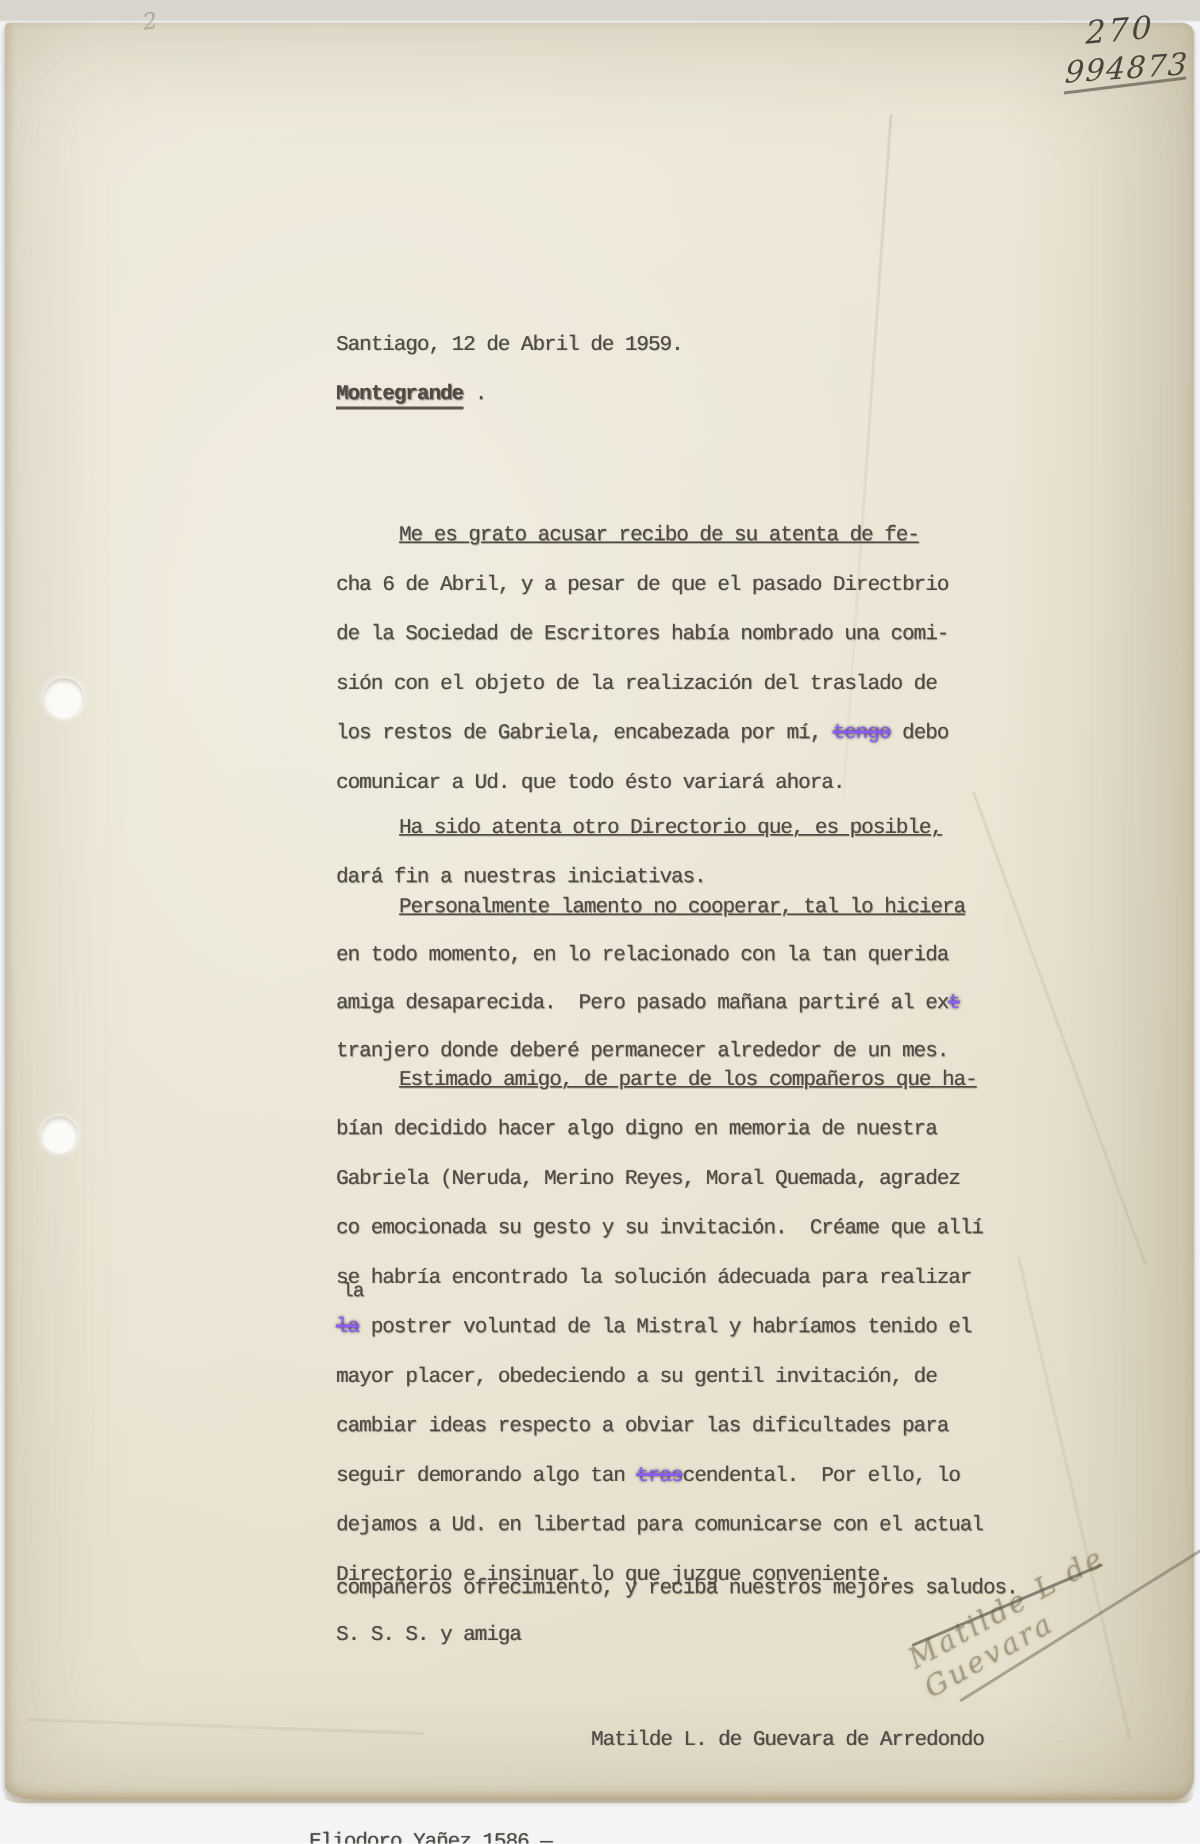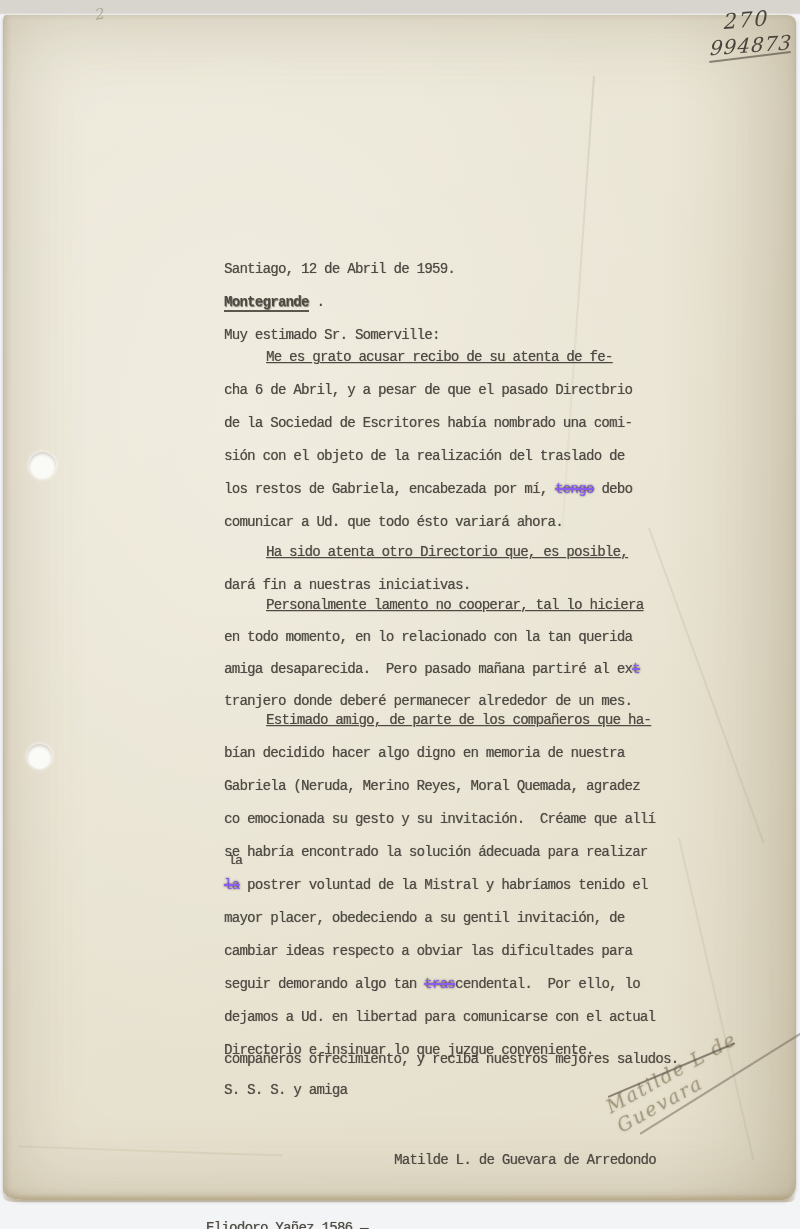--- a/index.html
+++ b/index.html
@@ -92,21 +92,21 @@
 <div class="crease crease-4"></div>
 
 <div class="hole hole-1"></div>
 <div class="hole hole-2"></div>
 
 <div class="pencil pencil-num-1">270</div>
 <div class="pencil pencil-num-2">994873</div>
 <div class="pencil-cross"></div>
 <div class="pencil pencil-faint-2">2</div>
 
-<div class="tblock" style="left:224px;top:214px;margin-top:39px;--lh:33px;"><div class="line"><span>Santiago, 12 de Abril de 1959.</span></div><div class="line"><span class="seg-u">Montegrande</span><span> .</span></div><div class="line"><span>Muy estimado Sr. Somerville:</span></div></div>
+<div class="tblock" style="left:224px;top:214px;--lh:33px;"><div class="line"><span>Santiago, 12 de Abril de 1959.</span></div><div class="line"><span class="seg-u">Montegrande</span><span> .</span></div></div>
 <div class="tblock" style="left:224px;top:341px;--lh:33px;"><div class="line ind"><span>Me es grato acusar recibo de su atenta de fe-</span></div><div class="line"><span>cha 6 de Abril, y a pesar de que el pasado Directbrio</span></div><div class="line"><span>de la Sociedad de Escritores había nombrado una comi-</span></div><div class="line"><span>sión con el objeto de la realización del traslado de</span></div><div class="line"><span>los restos de Gabriela, encabezada por mí, </span><span class="seg-x">tengo</span><span> debo</span></div><div class="line"><span>comunicar a Ud. que todo ésto variará ahora.</span></div></div>
 <div class="tblock" style="left:224px;top:536px;--lh:33px;"><div class="line ind"><span>Ha sido atenta otro Directorio que, es posible,</span></div><div class="line"><span>dará fin a nuestras iniciativas.</span></div></div>
 <div class="tblock" style="left:224px;top:589px;--lh:32px;"><div class="line ind"><span>Personalmente lamento no cooperar, tal lo hiciera</span></div><div class="line"><span>en todo momento, en lo relacionado con la tan querida</span></div><div class="line"><span>amiga desaparecida.  Pero pasado mañana partiré al ex</span><span class="seg-x">t</span></div><div class="line"><span>tranjero donde deberé permanecer alrededor de un mes.</span></div></div>
 <div class="tblock" style="left:224px;top:704px;--lh:33px;"><div class="line ind"><span>Estimado amigo, de parte de los compañeros que ha-</span></div><div class="line"><span>bían decidido hacer algo digno en memoria de nuestra</span></div><div class="line"><span>Gabriela (Neruda, Merino Reyes, Moral Quemada, agradez</span></div><div class="line"><span>co emocionada su gesto y su invitación.  Créame que allí</span></div><div class="line"><span>se habría encontrado la solución ádecuada para realizar</span></div><div class="line"><span class="seg-ins">la</span><span class="seg-x">la</span><span> postrer voluntad de la Mistral y habríamos tenido el</span></div><div class="line"><span>mayor placer, obedeciendo a su gentil invitación, de</span></div><div class="line"><span>cambiar ideas respecto a obviar las dificultades para</span></div><div class="line"><span>seguir demorando algo tan </span><span class="seg-x">tras</span><span>cendental.  Por ello, lo</span></div><div class="line"><span>dejamos a Ud. en libertad para comunicarse con el actual</span></div><div class="line"><span>Directorio e insinuar lo que juzgue conveniente.</span></div></div>
 <div class="tblock" style="left:224px;top:1044px;--lh:31px;"><div class="line"><span>compañeros ofrecimiento, y reciba nuestros mejores saludos.</span></div><div class="line"><span>S. S. S. y amiga</span></div></div>
 <div class="tblock" style="left:378px;top:1150px;padding-left:16px;--lh:20px;"><div class="line"><span>Matilde L. de Guevara de Arredondo</span></div></div>
 <div class="tblock" style="left:206px;top:1218px;--lh:20px;"><div class="line"><span>Eliodoro Yañez 1586.—</span></div></div>
 
 <div class="pencil pencil-signature">Matilde L de Guevara</div>
 <div class="stroke stroke-slash"></div>

